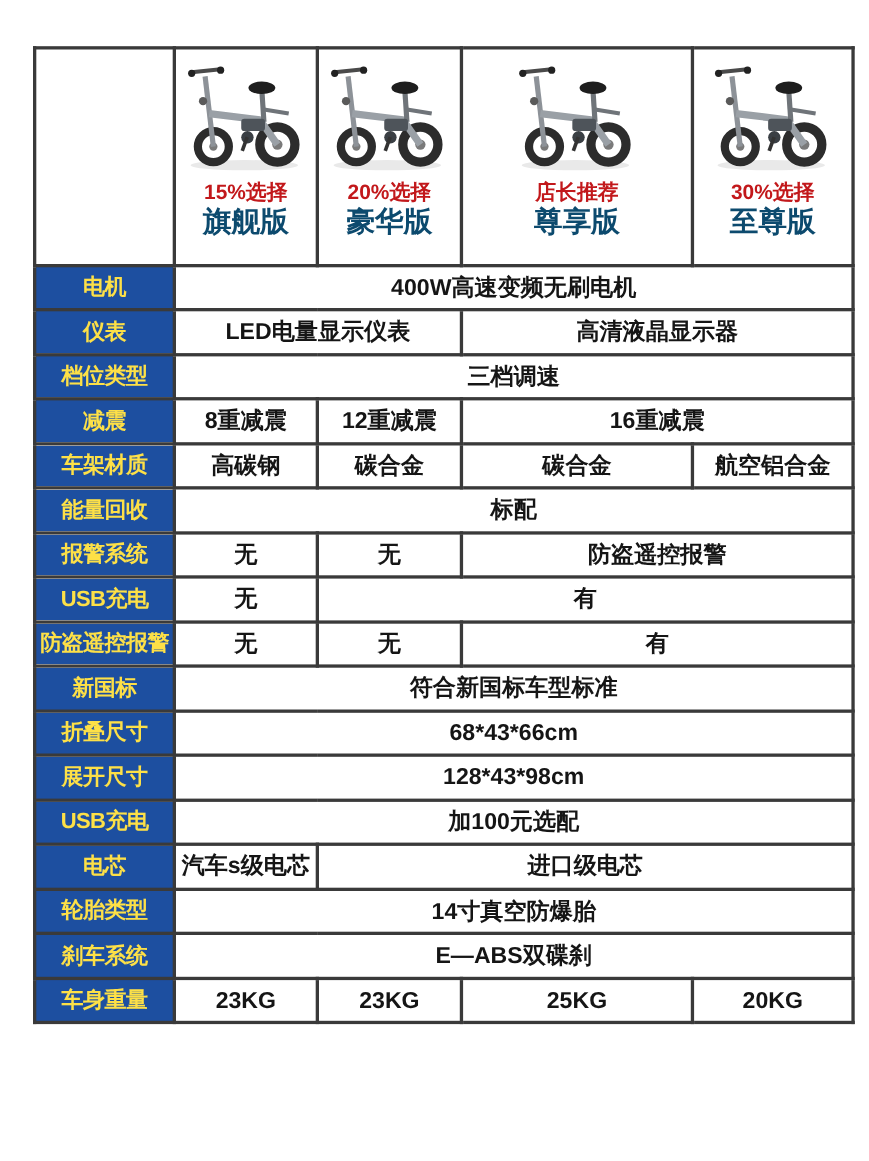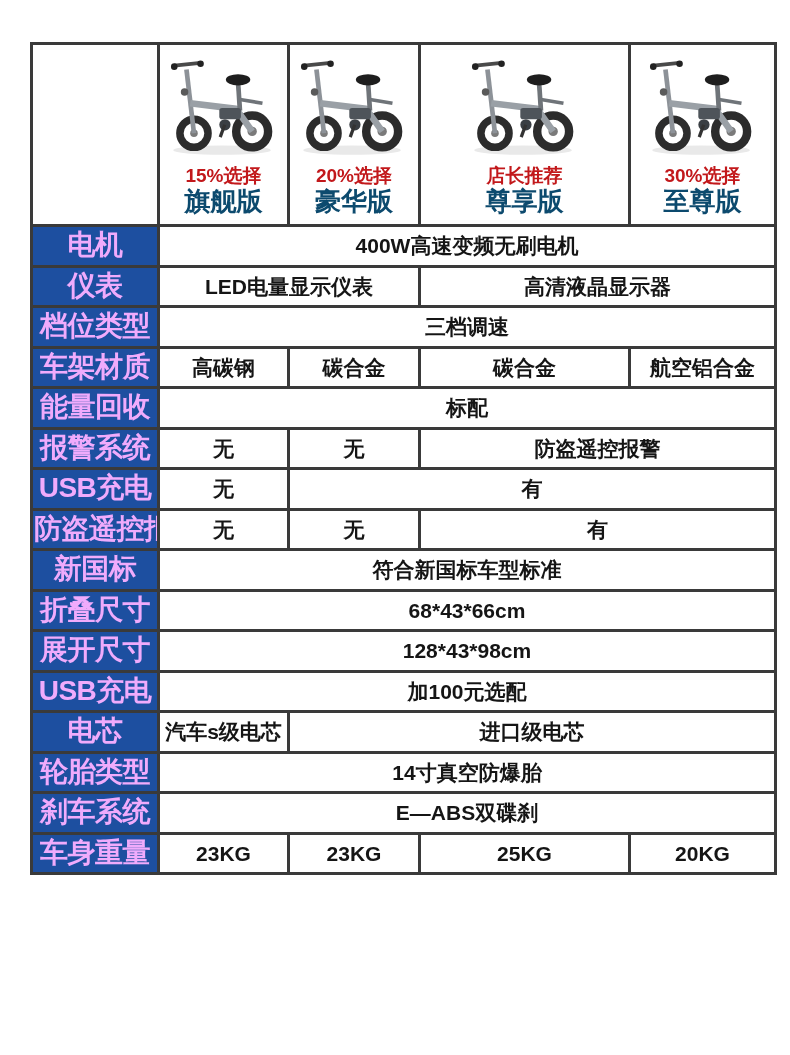--- a/index.html
+++ b/index.html
@@ -31,40 +31,40 @@
     color:var(--text);
     font-size:21px;
     font-weight:600;
     height:40.5px;
     line-height:1.1;
     overflow:hidden;
     white-space:nowrap;
   }
   .label-cell{
     background:var(--label-bg);
-    color:#f0abfc;
-    font-weight:700;
-    font-size:28px;
+    color:#fde047;
+    font-weight:700;
+    font-size:20px;
     letter-spacing:-0.5px;
     padding:0 1px;
     margin-left:16px;
   }
   tr.header-row th{height:182px;background:#fff;padding:0;}
   th.header-style{
     background:var(--label-bg);
     color:#fff;
     font-size:28px;
     font-weight:700;
     letter-spacing:2px;
   }
   .variant-wrap{
     height:100%;
     display:flex;flex-direction:column;
     align-items:center;justify-content:flex-end;
-    padding-bottom:7px;
+    padding-bottom:23px;
   }
   .bike{
     width:128px;height:118px;
     display:flex;align-items:flex-end;justify-content:center;
     margin-bottom:2px;
   }
   .bike svg{width:122px;height:112px;}
   .variant-tag{
     color:var(--tag-red);
     font-size:19px;
@@ -211,20 +211,26 @@
     <tr>
       <td class="label-cell">仪表</td>
       <td colspan="2">LED电量显示仪表</td>
       <td colspan="2">高清液晶显示器</td>
     </tr>
     <tr>
       <td class="label-cell">档位类型</td>
       <td colspan="4">三档调速</td>
     </tr>
     <tr>
+      <td class="label-cell">减震</td>
+      <td>8重减震</td>
+      <td>12重减震</td>
+      <td colspan="2">16重减震</td>
+    </tr>
+    <tr>
       <td class="label-cell">车架材质</td>
       <td>高碳钢</td>
       <td>碳合金</td>
       <td>碳合金</td>
       <td>航空铝合金</td>
     </tr>
     <tr>
       <td class="label-cell">能量回收</td>
       <td colspan="4">标配</td>
     </tr>

